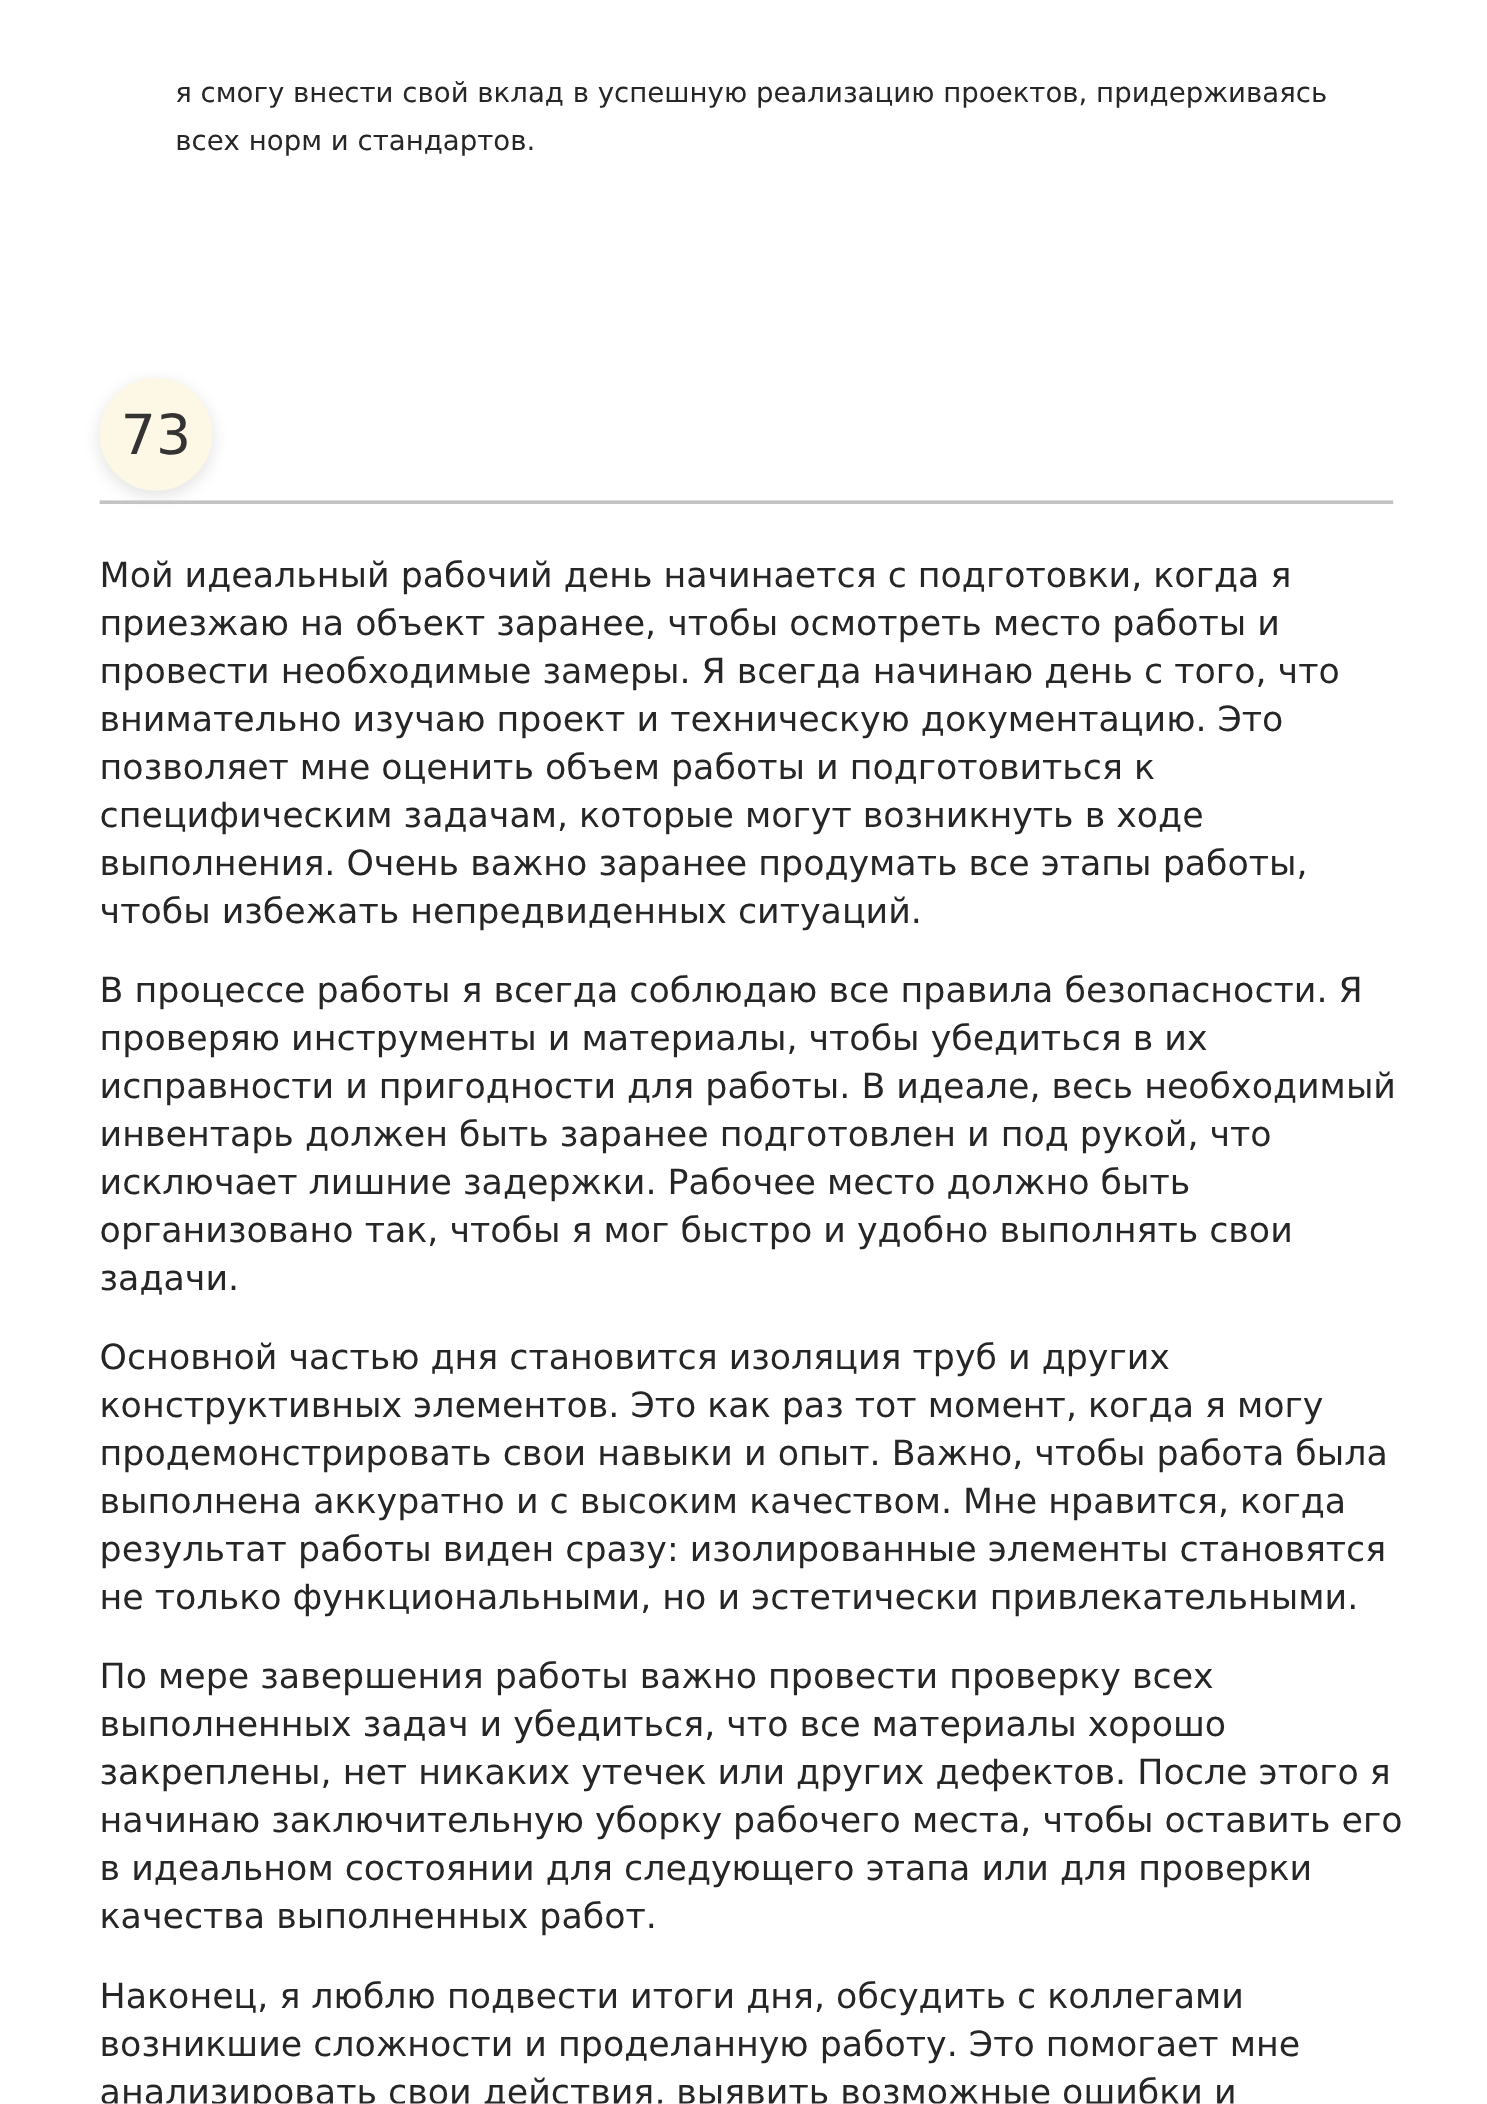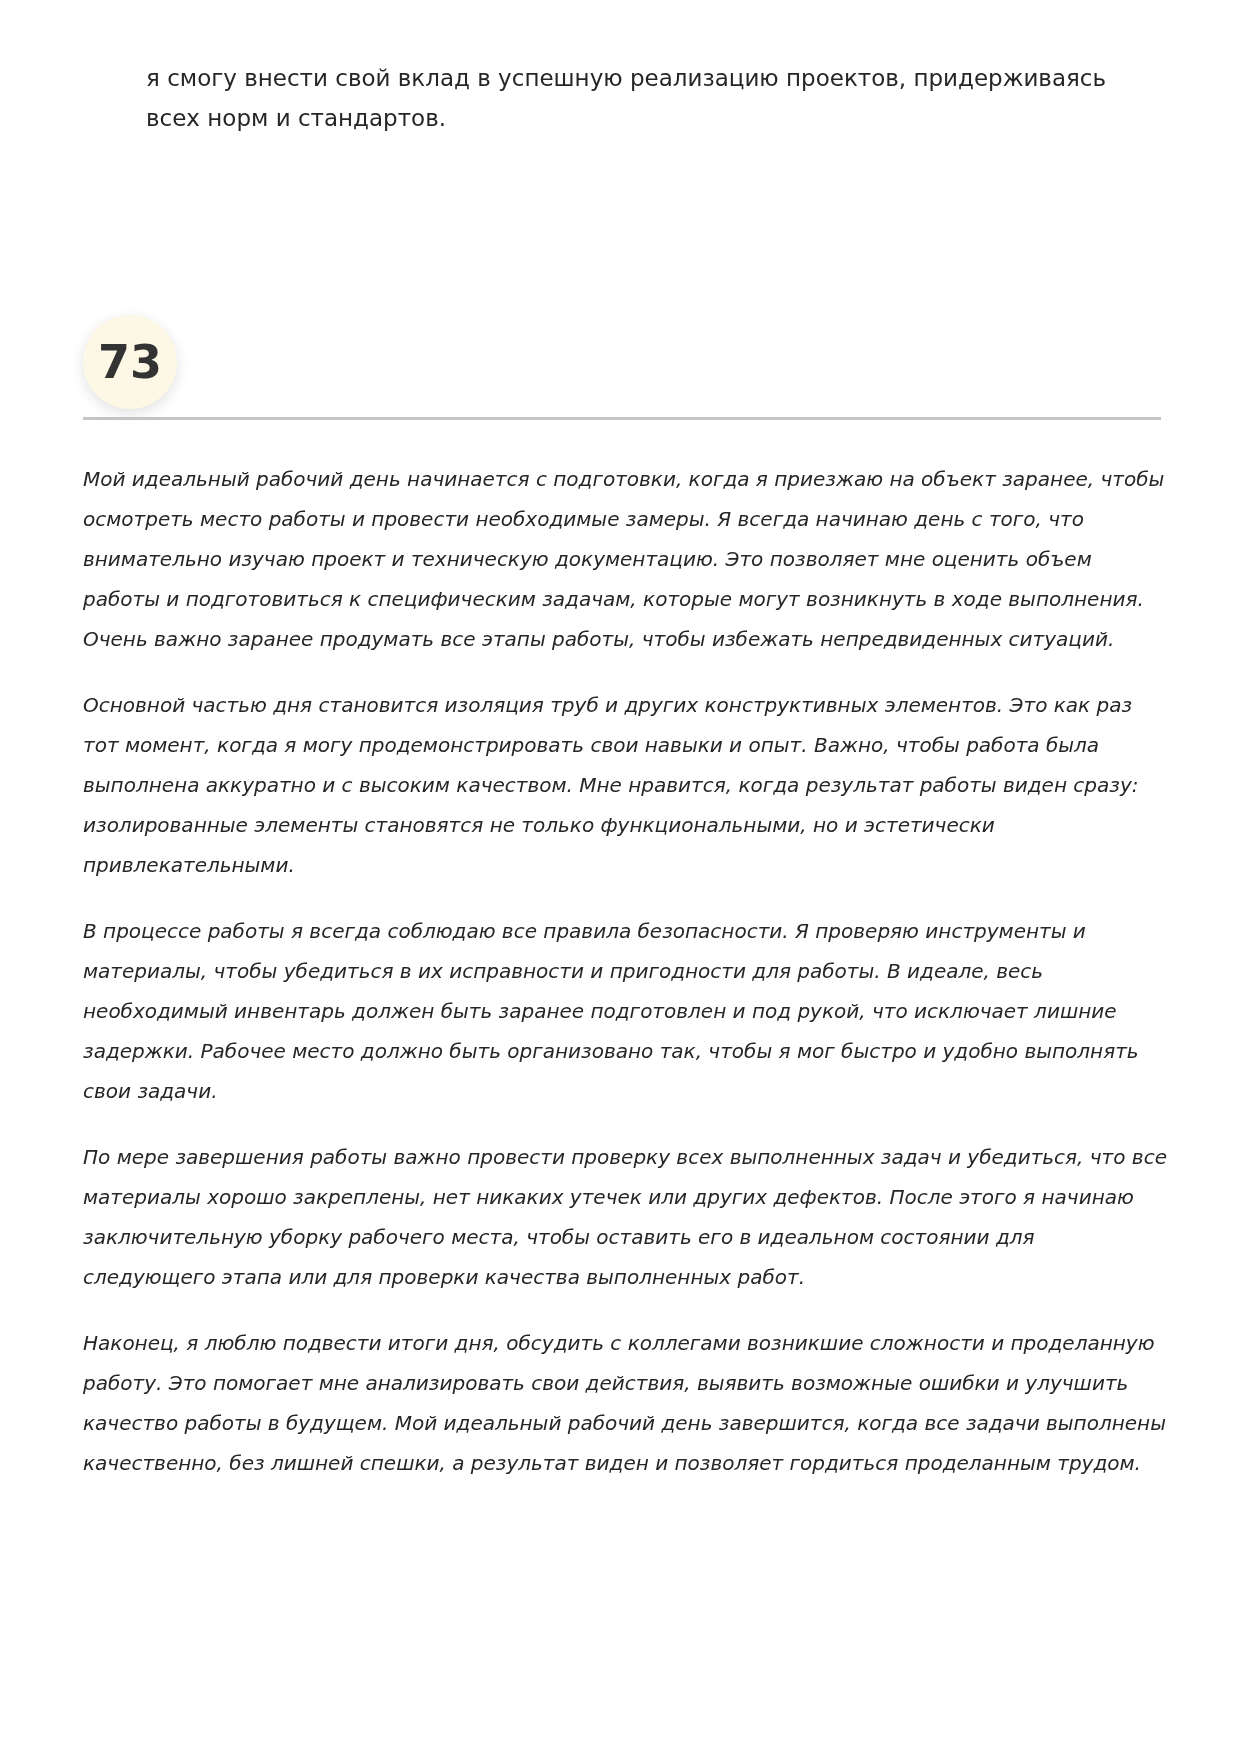--- a/index.html
+++ b/index.html
@@ -32,21 +32,21 @@
       left: 0;
       top: 5px;
       width: 94px;
       height: 94px;
       border-radius: 50%;
       background: #fdf7e6;
       box-shadow: 0 4px 14px rgba(0,0,0,0.12);
       display: flex;
       align-items: center;
       justify-content: center;
-      font-weight: bold;
+      font-weight: normal;
       font-size: 46px;
       color: #333333;
     }
     .section-title {
       position: absolute;
       left: 139px;
       top: 24px;
       margin: 0;
       font-size: 35px;
       font-weight: bold;
@@ -62,35 +62,34 @@
       background: #c4c4c4;
     }
     .body-text {
       position: absolute;
       left: 83px;
       top: 459px;
       width: 1090px;
     }
     .body-text p {
       margin: 0 0 26px 0;
-      font-size: 20px;
+      font-size: 29px;
       line-height: 40px;
-      font-style: italic;
     }
   </style>
 </head>
 <body>
 
 <p class="intro">я смогу внести свой вклад в успешную реализацию проектов, придерживаясь всех норм и стандартов.</p>
 
 <div class="section-header">
   <div class="badge">73</div>
 </div>
 
 <div class="divider"></div>
 
 <div class="body-text">
   <p>Мой идеальный рабочий день начинается с подготовки, когда я приезжаю на объект заранее, чтобы осмотреть место работы и провести необходимые замеры. Я всегда начинаю день с того, что внимательно изучаю проект и техническую документацию. Это позволяет мне оценить объем работы и подготовиться к специфическим задачам, которые могут возникнуть в ходе выполнения. Очень важно заранее продумать все этапы работы, чтобы избежать непредвиденных ситуаций.</p>
+  <p>В процессе работы я всегда соблюдаю все правила безопасности. Я проверяю инструменты и материалы, чтобы убедиться в их исправности и пригодности для работы. В идеале, весь необходимый инвентарь должен быть заранее подготовлен и под рукой, что исключает лишние задержки. Рабочее место должно быть организовано так, чтобы я мог быстро и удобно выполнять свои задачи.</p>
   <p>Основной частью дня становится изоляция труб и других конструктивных элементов. Это как раз тот момент, когда я могу продемонстрировать свои навыки и опыт. Важно, чтобы работа была выполнена аккуратно и с высоким качеством. Мне нравится, когда результат работы виден сразу: изолированные элементы становятся не только функциональными, но и эстетически привлекательными.</p>
-  <p>В процессе работы я всегда соблюдаю все правила безопасности. Я проверяю инструменты и материалы, чтобы убедиться в их исправности и пригодности для работы. В идеале, весь необходимый инвентарь должен быть заранее подготовлен и под рукой, что исключает лишние задержки. Рабочее место должно быть организовано так, чтобы я мог быстро и удобно выполнять свои задачи.</p>
   <p>По мере завершения работы важно провести проверку всех выполненных задач и убедиться, что все материалы хорошо закреплены, нет никаких утечек или других дефектов. После этого я начинаю заключительную уборку рабочего места, чтобы оставить его в идеальном состоянии для следующего этапа или для проверки качества выполненных работ.</p>
   <p>Наконец, я люблю подвести итоги дня, обсудить с коллегами возникшие сложности и проделанную работу. Это помогает мне анализировать свои действия, выявить возможные ошибки и улучшить качество работы в будущем. Мой идеальный рабочий день завершится, когда все задачи выполнены качественно, без лишней спешки, а результат виден и позволяет гордиться проделанным трудом.</p>
 </div>
 
 </body></html>

